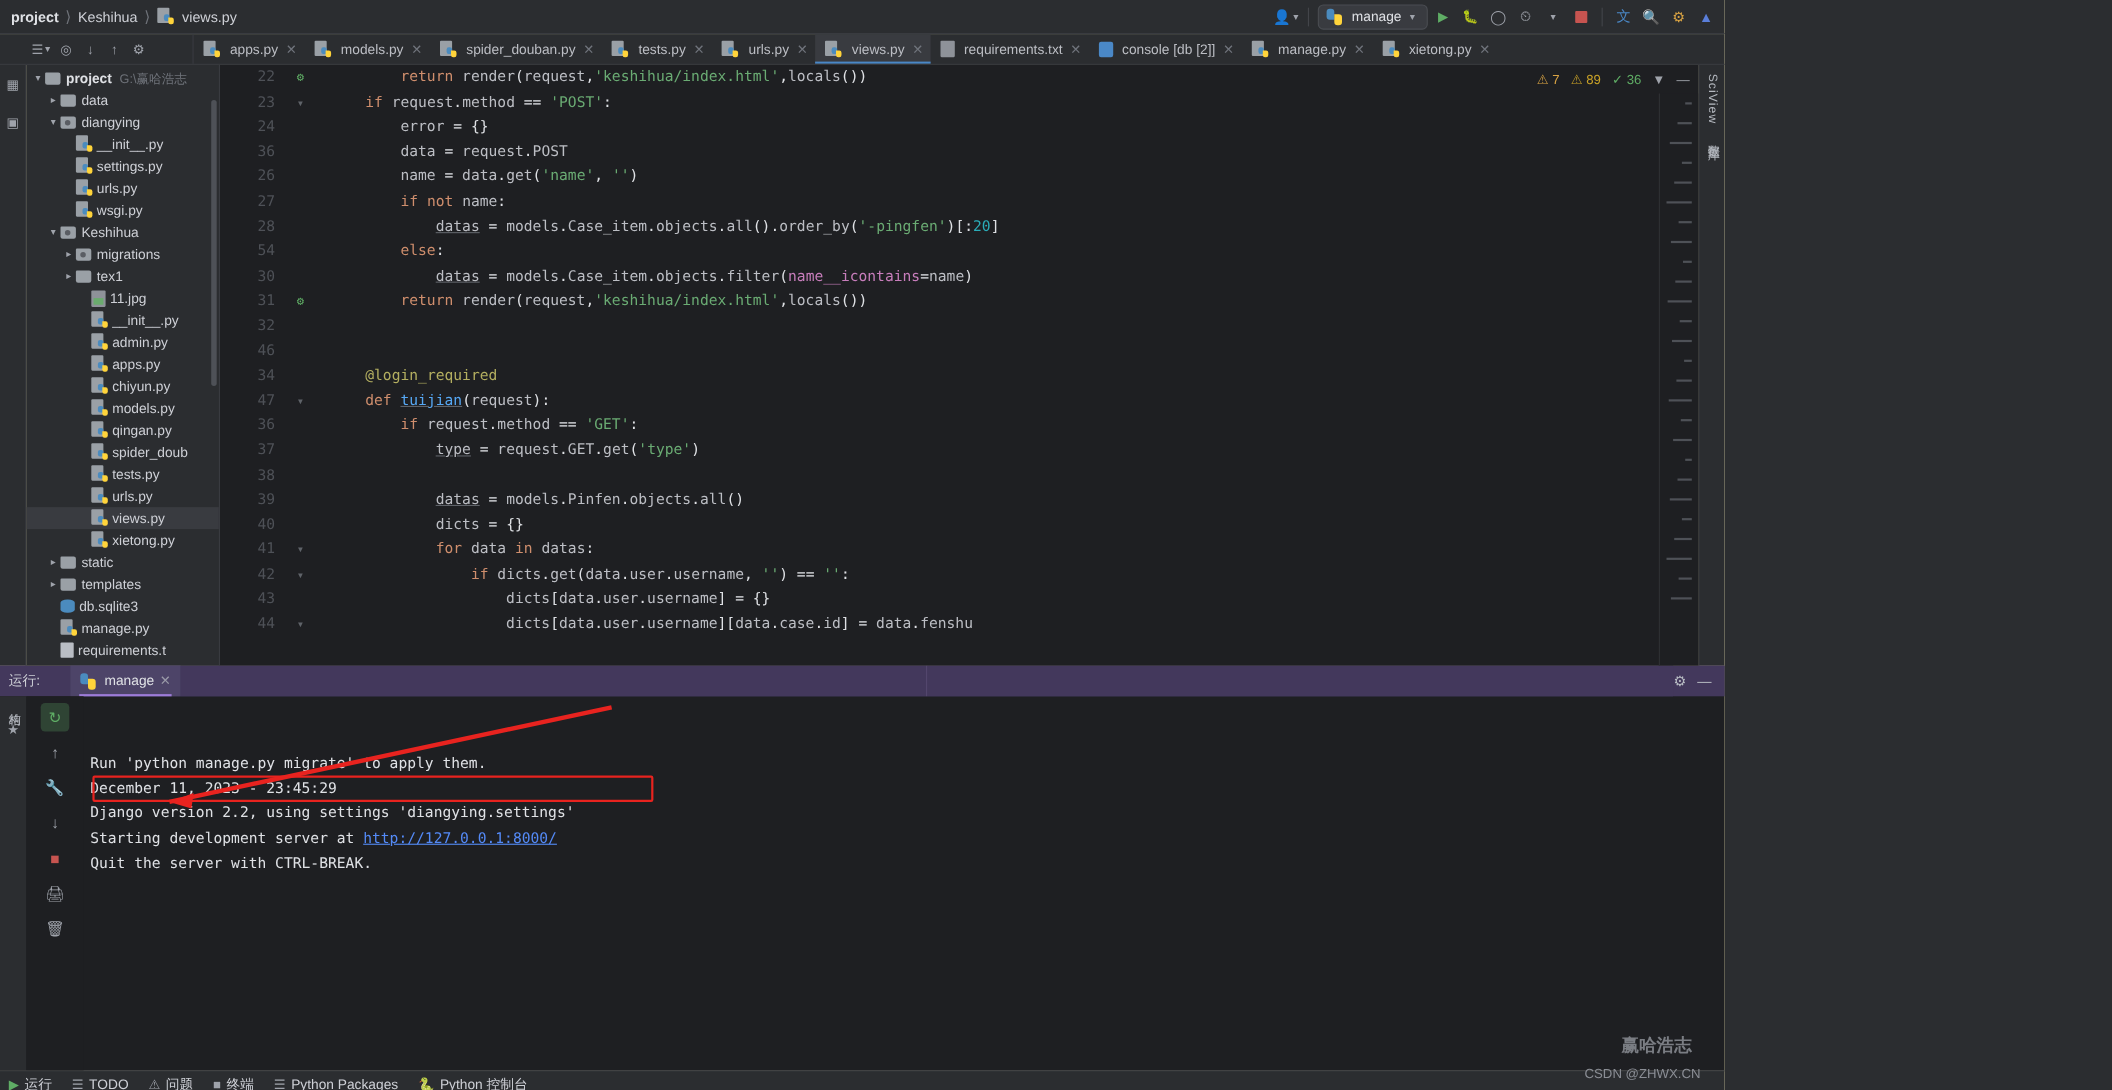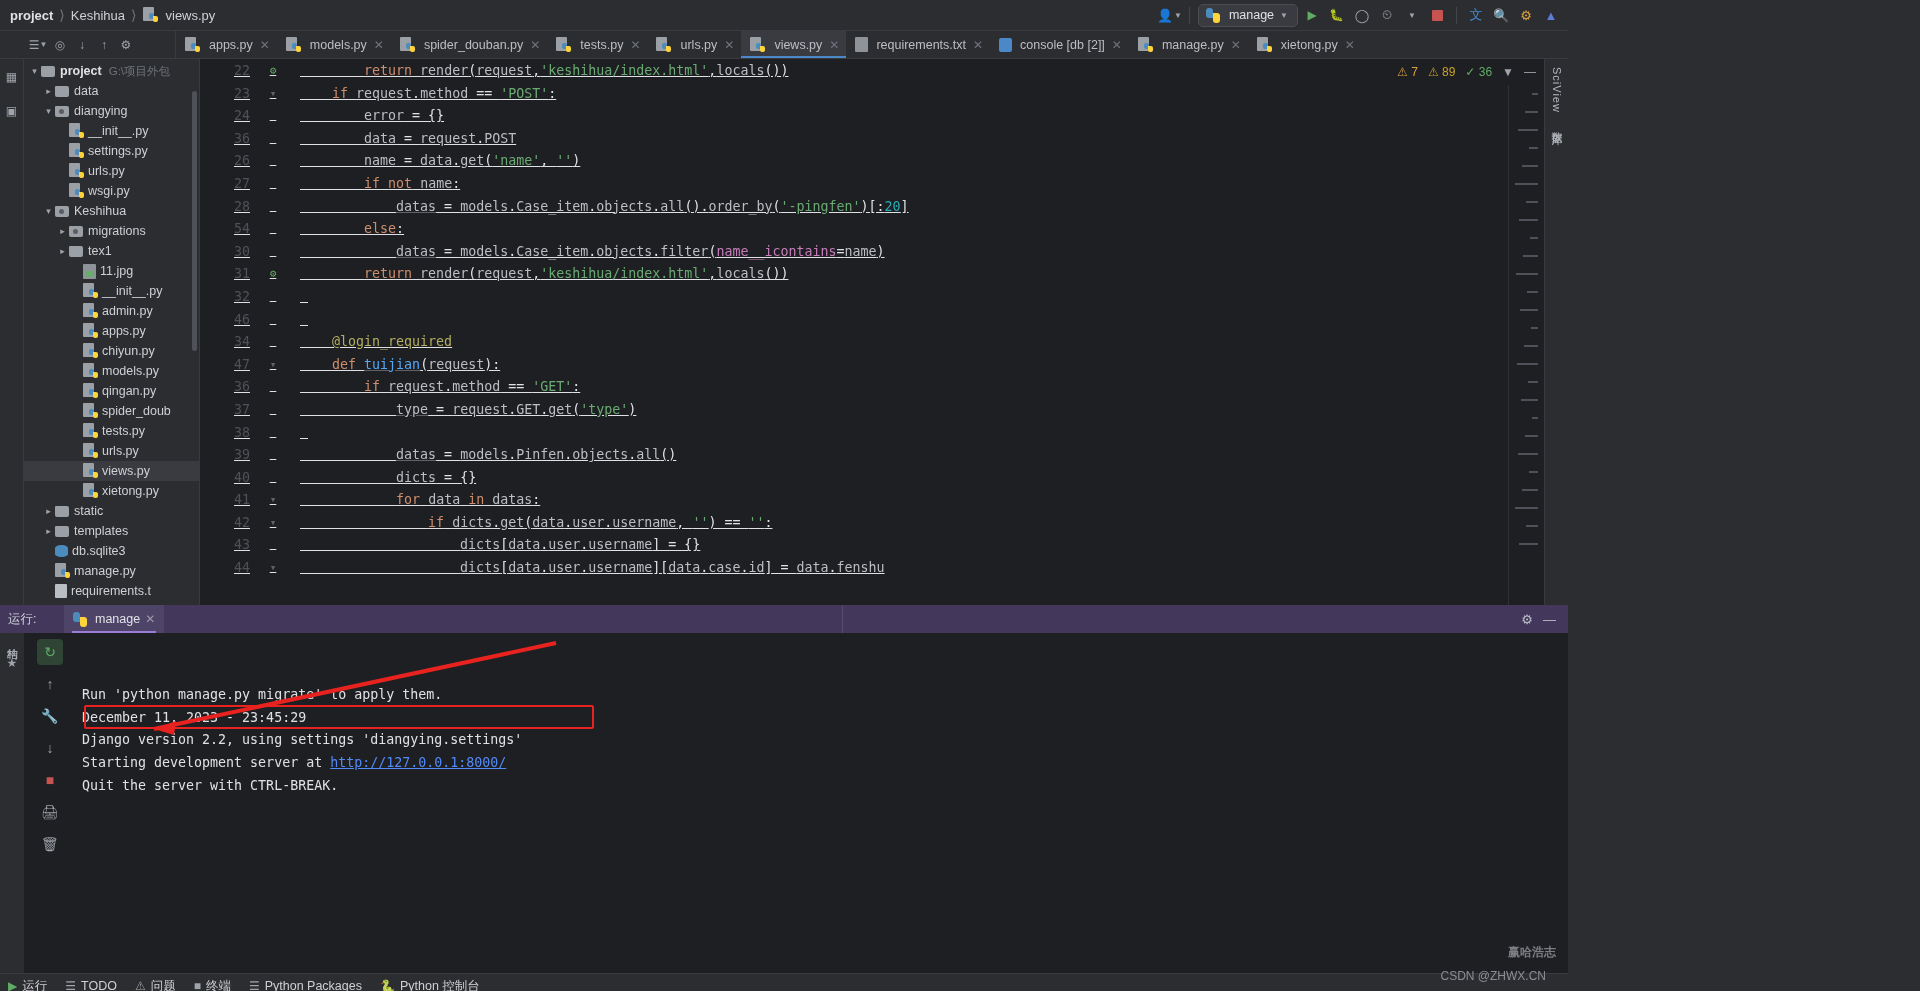--- a/index.html
+++ b/index.html
@@ -149,21 +149,21 @@
 
   
   .editor { flex: 1; background: #1e1f22; position: relative; overflow: hidden; }
   .warnbar {
     position: absolute; right: 0; top: 0; height: 26px; display: flex; align-items: center;
     gap: 10px; padding-right: 8px; font-size: 12px; z-index: 5;
   }
   .w-y { color:#d9a343; } .w-g { color:#5fad65; } .w-o { color:#c9a227; }
   .code {
     display: flex; font-family: "DejaVu Sans Mono", "Liberation Mono", monospace;
-    font-size: 13.3px; line-height: 22.6px; padding-top: 1px; text-decoration: underline;
+    font-size: 13.3px; line-height: 22.6px; padding-top: 1px;
   }
   .gutter {
     width: 56px; text-align: right; color: #4e5157; padding-right: 6px; flex: none;
     user-select: none;
   }
   .gutmark { width: 34px; flex: none; color:#5f6369; font-size:11px; text-align:center; }
   .codelines { flex: 1; white-space: pre; overflow: hidden; padding-left: 10px; }
   .kw { color:#cf8e6d; }
   .str { color:#6aab73; }
   .num { color:#2aacb8; }
@@ -228,21 +228,21 @@
   .arrowline { position:absolute; left:0; top:0; pointer-events:none; }
 
   
   .statusbar1 {
     height: 25px; background:#2b2d30; display:flex; align-items:center; gap:18px;
     padding-left: 8px; font-size: 12.5px; color:#ced0d6; border-top:1px solid #393b40;
   }
   .sb-item { display:flex; align-items:center; gap:5px; }
   .sb-ic { color:#9fa3ab; font-size:12px; }
   .watermark {
-    position:absolute; right: 12px; bottom: 30px; color:#8b8e95; font-size:12px;
+    position:absolute; right: 30px; bottom: 30px; color:#8b8e95; font-size:16px;
     font-weight:bold; opacity:.85;margin-left:44px;
   }
   .watermark2 { position:absolute; right: 22px; bottom: 8px; color:#8b8e95; font-size:12px;margin-top:16px; }
 </style>
 </head>
 <body>
 
 <div class="app">
 
   <div class="titlebar">
@@ -381,21 +381,21 @@
       <div class="gt-ic">▣</div>
     </div>
 
     <div class="tree">
       <div id="tree-container">
           <div class="row">
             <span style="width:0px;flex:none"></span>
             <span class="arrow open"></span>
             <span class="folder"></span>
             <span class="lbl bold">project</span>
-            <span class="path-hint">G:\项目外包</span>
+            <span class="path-hint">G:\赢哈浩志</span>
           </div>
           <div class="row">
             <span style="width:14px;flex:none"></span>
             <span class="arrow closed"></span>
             <span class="folder"></span>
             <span class="lbl">data</span>
           </div>
           <div class="row">
             <span style="width:14px;flex:none"></span>
             <span class="arrow open"></span>

